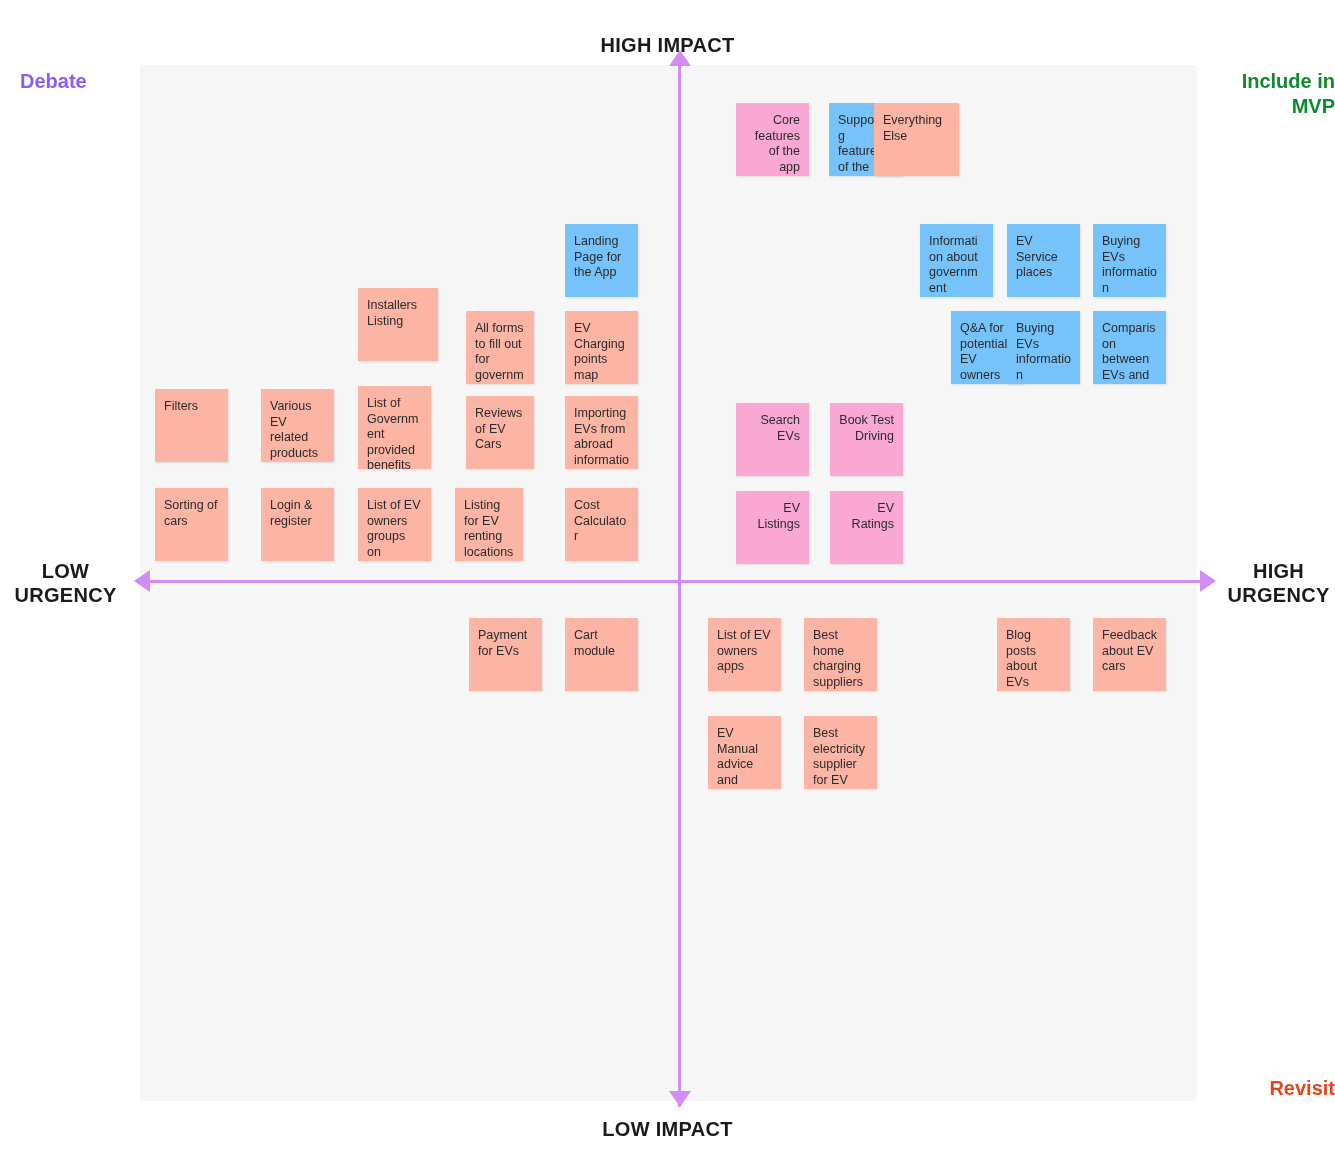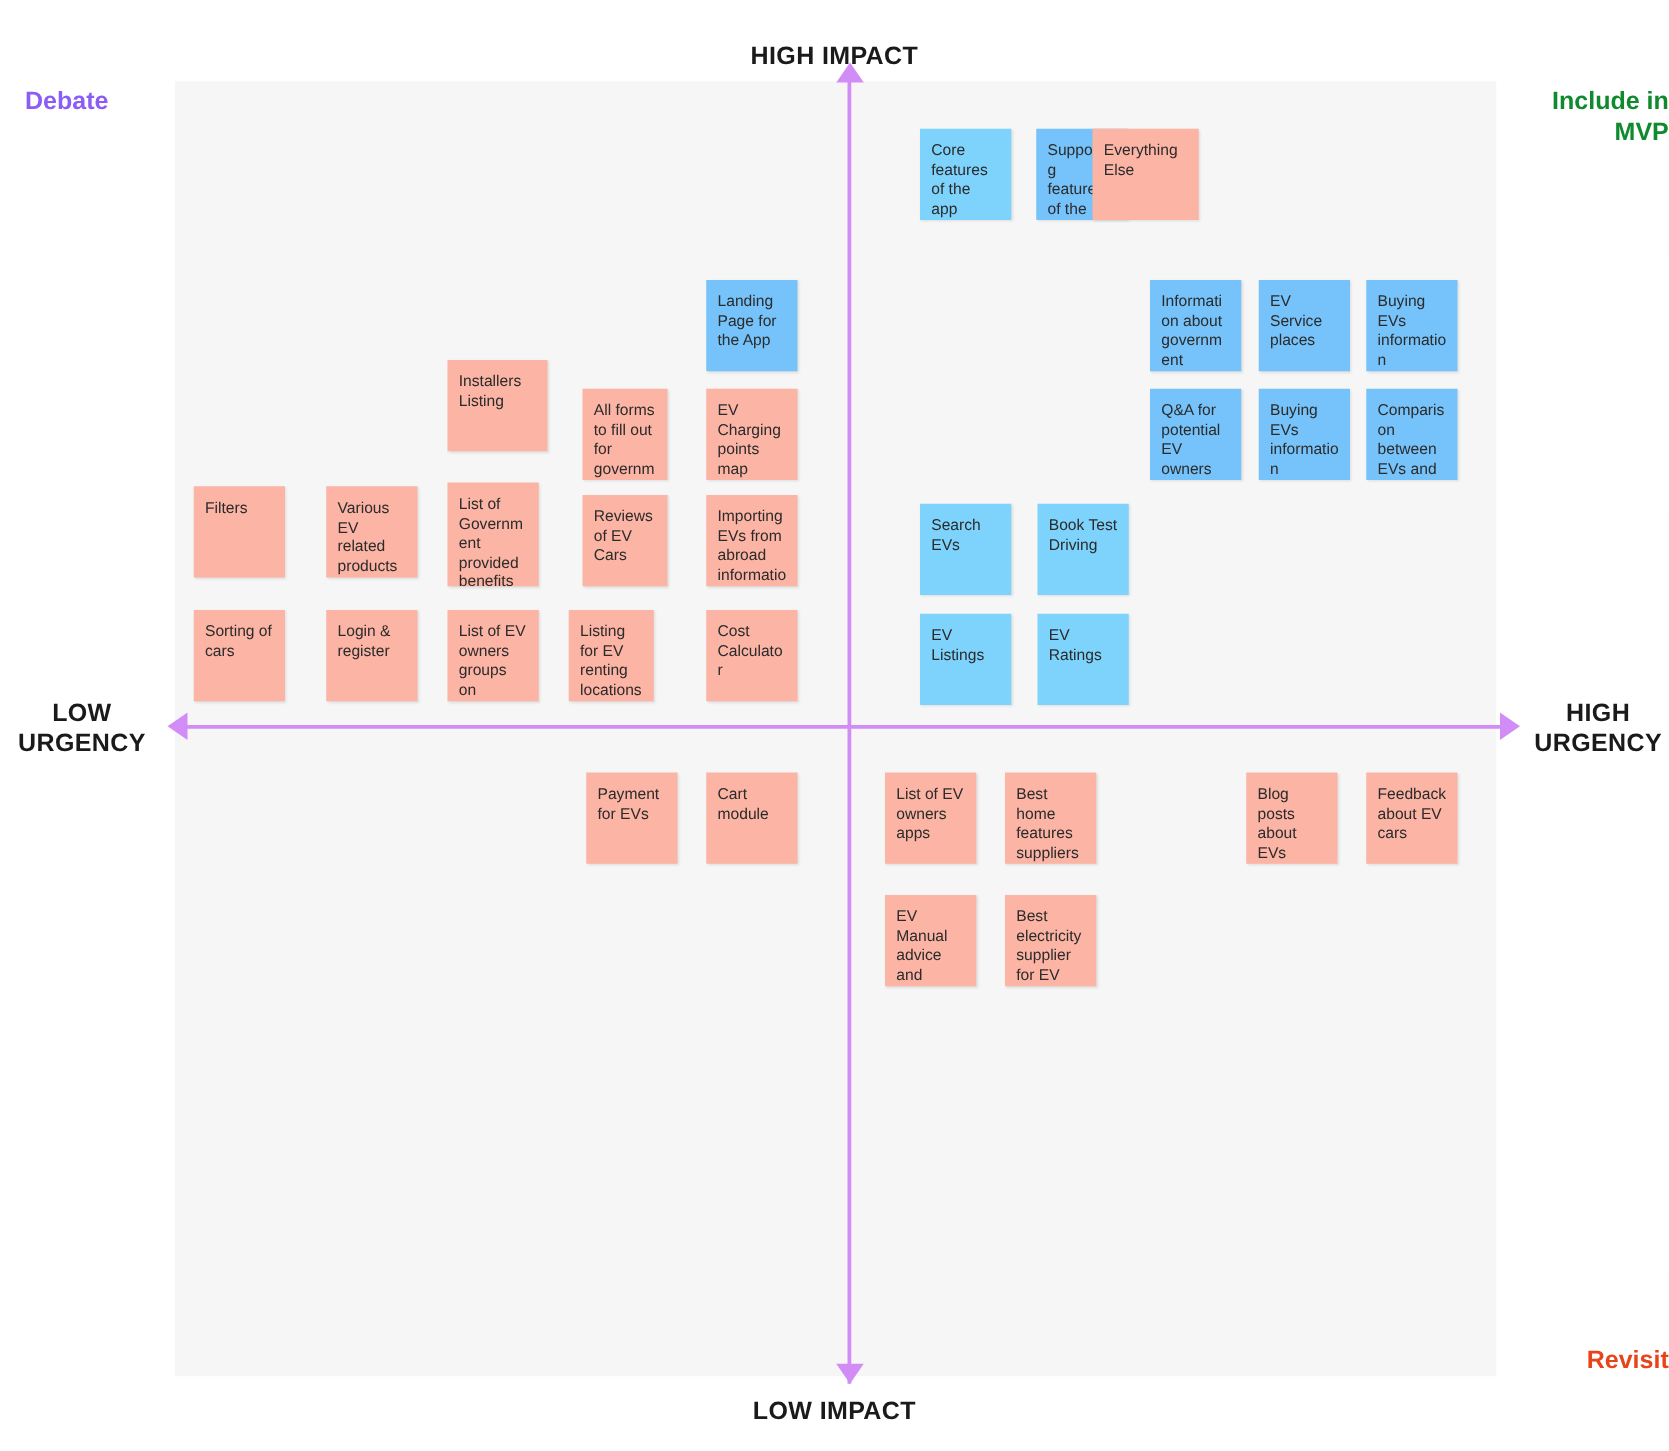--- a/index.html
+++ b/index.html
@@ -92,21 +92,21 @@
     padding:10px 9px 8px 9px;
     font-size:12.5px;
     line-height:15.5px;
     color:#2b2b2b;
     box-shadow:1px 1px 2px rgba(0,0,0,0.10);
     overflow:hidden;
     word-wrap:break-word;
   }
   .c-salmon{background:#fcb4a5;}
   .c-blue{background:#75c3fa;}
-  .c-green{background:#7dd3fc;}
+  .c-green{background:#f9a8d4;text-align:right;}
 </style>
 </head>
 <body>
 
 <div id="board">
 
   <div class="canvas"></div>
 
   <div class="axis-v"></div>
   <div class="axis-h"></div>
@@ -137,39 +137,39 @@
       <div class="note c-green" style="left: 736px; top: 103px; width: 73px; height: 73px;">Core features of the app</div>
       <div class="note c-blue" style="left: 829px; top: 103px; width: 73px; height: 73px;">Supporting features of the app</div>
       <div class="note c-salmon" style="left: 874px; top: 103px; width: 85px; height: 73px;">Everything Else</div>
       <div class="note c-blue" style="left: 565px; top: 224px; width: 73px; height: 73px;">Landing Page for the App</div>
       <div class="note c-blue" style="left: 920px; top: 224px; width: 73px; height: 73px;">Information about government grants</div>
       <div class="note c-blue" style="left: 1007px; top: 224px; width: 73px; height: 73px;">EV Service places</div>
       <div class="note c-blue" style="left: 1093px; top: 224px; width: 73px; height: 73px;">Buying EVs information</div>
       <div class="note c-salmon" style="left: 358px; top: 288px; width: 80px; height: 73px;">Installers Listing</div>
       <div class="note c-salmon" style="left: 466px; top: 311px; width: 68px; height: 73px;">All forms to fill out for government grants</div>
       <div class="note c-salmon" style="left: 565px; top: 311px; width: 73px; height: 73px;">EV Charging points map</div>
-      <div class="note c-blue" style="left: 920px; top: 311px; width: 73px; height: 73px;">Q&amp;A for potential EV owners</div>
+      <div class="note c-blue" style="left: 951px; top: 311px; width: 73px; height: 73px;">Q&amp;A for potential EV owners</div>
       <div class="note c-blue" style="left: 1007px; top: 311px; width: 73px; height: 73px;">Buying EVs information</div>
       <div class="note c-blue" style="left: 1093px; top: 311px; width: 73px; height: 73px;">Comparison between EVs and Regular Cars</div>
       <div class="note c-salmon" style="left: 155px; top: 389px; width: 73px; height: 73px;">Filters</div>
       <div class="note c-salmon" style="left: 261px; top: 389px; width: 73px; height: 73px;">Various EV related products</div>
       <div class="note c-salmon" style="left: 358px; top: 386px; width: 73px; height: 83px;">List of Government provided benefits for owning EVs</div>
       <div class="note c-salmon" style="left: 466px; top: 396px; width: 68px; height: 73px;">Reviews of EV Cars</div>
       <div class="note c-salmon" style="left: 565px; top: 396px; width: 73px; height: 73px;">Importing EVs from abroad information</div>
       <div class="note c-green" style="left: 736px; top: 403px; width: 73px; height: 73px;">Search EVs</div>
       <div class="note c-green" style="left: 830px; top: 403px; width: 73px; height: 73px;">Book Test Driving</div>
       <div class="note c-salmon" style="left: 155px; top: 488px; width: 73px; height: 73px;">Sorting of cars</div>
       <div class="note c-salmon" style="left: 261px; top: 488px; width: 73px; height: 73px;">Login &amp; register</div>
       <div class="note c-salmon" style="left: 358px; top: 488px; width: 73px; height: 73px;">List of EV owners groups on Facebook</div>
       <div class="note c-salmon" style="left: 455px; top: 488px; width: 68px; height: 73px;">Listing for EV renting locations</div>
       <div class="note c-salmon" style="left: 565px; top: 488px; width: 73px; height: 73px;">Cost Calculator</div>
       <div class="note c-green" style="left: 736px; top: 491px; width: 73px; height: 73px;">EV Listings</div>
       <div class="note c-green" style="left: 830px; top: 491px; width: 73px; height: 73px;">EV Ratings</div>
       <div class="note c-salmon" style="left: 469px; top: 618px; width: 73px; height: 73px;">Payment for EVs</div>
       <div class="note c-salmon" style="left: 565px; top: 618px; width: 73px; height: 73px;">Cart module</div>
       <div class="note c-salmon" style="left: 708px; top: 618px; width: 73px; height: 73px;">List of EV owners apps</div>
-      <div class="note c-salmon" style="left: 804px; top: 618px; width: 73px; height: 73px;">Best home features suppliers</div>
+      <div class="note c-salmon" style="left: 804px; top: 618px; width: 73px; height: 73px;">Best home charging suppliers</div>
       <div class="note c-salmon" style="left: 997px; top: 618px; width: 73px; height: 73px;">Blog posts about EVs</div>
       <div class="note c-salmon" style="left: 1093px; top: 618px; width: 73px; height: 73px;">Feedback about EV cars</div>
       <div class="note c-salmon" style="left: 708px; top: 716px; width: 73px; height: 73px;">EV Manual advice and listings</div>
       <div class="note c-salmon" style="left: 804px; top: 716px; width: 73px; height: 73px;">Best electricity supplier for EV owners</div>
     </div>
 </div>
 
 </body></html>

